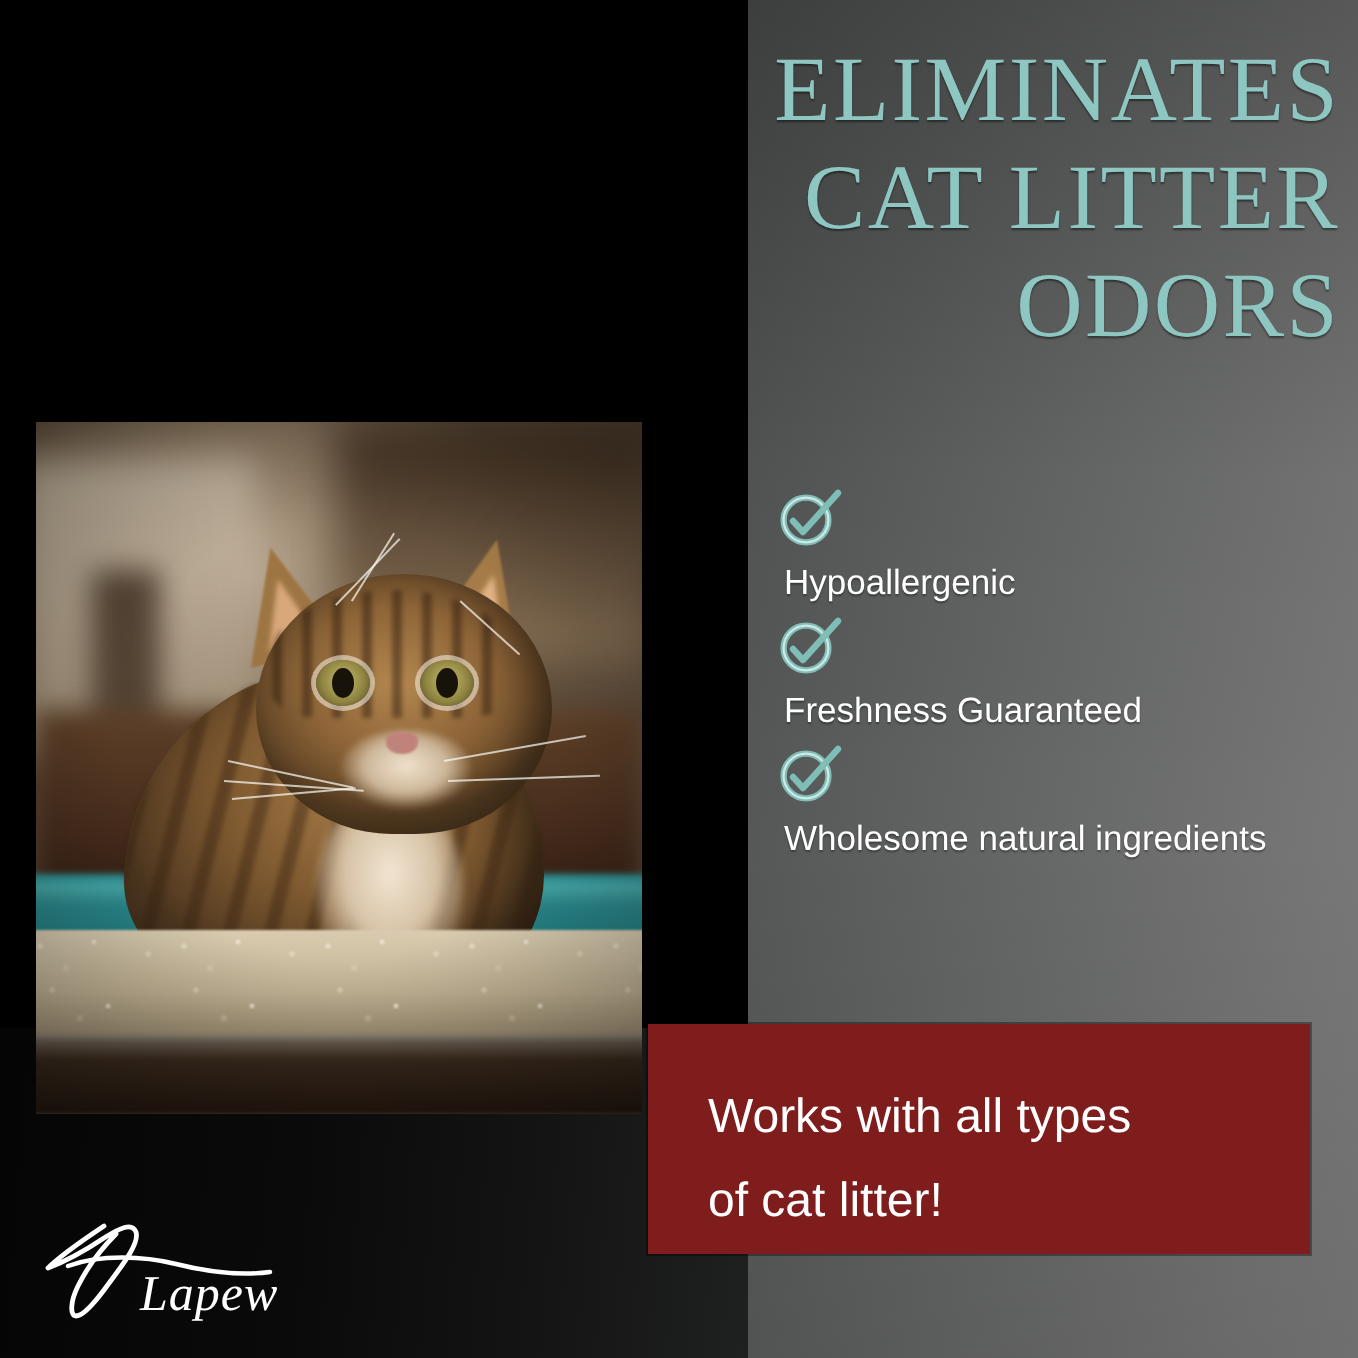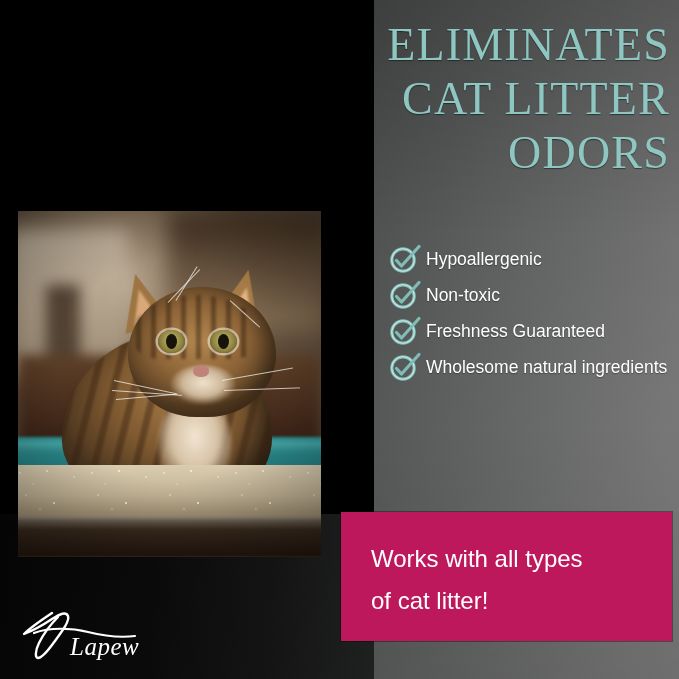--- a/index.html
+++ b/index.html
@@ -79,20 +79,21 @@
   .benefits {
     position: absolute;
     left: 388px;
     top: 243px;
     width: 286px;
   }
   .benefit-row {
     display: flex;
     align-items: flex-start;
     margin-bottom: 4px;
+    flex-direction: column;
   }
   .check-wrap {
     flex: 0 0 34px;
     height: 34px;
     position: relative;
     margin-top: -2px;
   }
   .check-wrap svg { display: block; }
   .benefit-text {
     flex: 1 1 auto;
@@ -283,25 +284,25 @@
   
   .p-vig {
     position: absolute; inset: 0;
     background: radial-gradient(ellipse 230px 230px at 50% 46%,
         rgba(0,0,0,0) 48%, rgba(0,0,0,0.34) 100%);
   }
 
   
   .callout {
     position: absolute;
-    left: 341px;
+    left: 324px;
     top: 512px;
     width: 331px;
-    height: 129px;
-    background: #be185d;
+    height: 115px;
+    background: #7f1d1d;
     box-shadow: 0 0 0 1px rgba(0,0,0,0.35);
   }
   .callout-text {
     position: absolute;
     left: 30px;
     top: 26px;
     width: 278px;
     color: #ffffff;
     font-size: 24px;
     line-height: 42px;
@@ -381,30 +382,20 @@
       <span class="check-wrap">
         <svg width="34" height="34" viewBox="0 0 34 34" aria-hidden="true">
           <circle cx="15" cy="19" r="11.2" fill="none" stroke="#7fbdb7" stroke-width="3.2"></circle>
           <circle cx="15" cy="19" r="11.2" fill="none" stroke="#cfe9e6" stroke-width="1.1"></circle>
           <path d="M8.5 19.5 L13.5 25 L31 5.5" fill="none" stroke="#7fbdb7" stroke-width="3.2" stroke-linecap="round" stroke-linejoin="round"></path>
         </svg>
       </span>
       <span class="benefit-text">Hypoallergenic</span>
     </div>
 
-    <div class="benefit-row">
-      <span class="check-wrap">
-        <svg width="34" height="34" viewBox="0 0 34 34" aria-hidden="true">
-          <circle cx="15" cy="19" r="11.2" fill="none" stroke="#7fbdb7" stroke-width="3.2"></circle>
-          <circle cx="15" cy="19" r="11.2" fill="none" stroke="#cfe9e6" stroke-width="1.1"></circle>
-          <path d="M8.5 19.5 L13.5 25 L31 5.5" fill="none" stroke="#7fbdb7" stroke-width="3.2" stroke-linecap="round" stroke-linejoin="round"></path>
-        </svg>
-      </span>
-      <span class="benefit-text">Non-toxic</span>
-    </div>
 
     <div class="benefit-row">
       <span class="check-wrap">
         <svg width="34" height="34" viewBox="0 0 34 34" aria-hidden="true">
           <circle cx="15" cy="19" r="11.2" fill="none" stroke="#7fbdb7" stroke-width="3.2"></circle>
           <circle cx="15" cy="19" r="11.2" fill="none" stroke="#cfe9e6" stroke-width="1.1"></circle>
           <path d="M8.5 19.5 L13.5 25 L31 5.5" fill="none" stroke="#7fbdb7" stroke-width="3.2" stroke-linecap="round" stroke-linejoin="round"></path>
         </svg>
       </span>
       <span class="benefit-text">Freshness Guaranteed</span>

